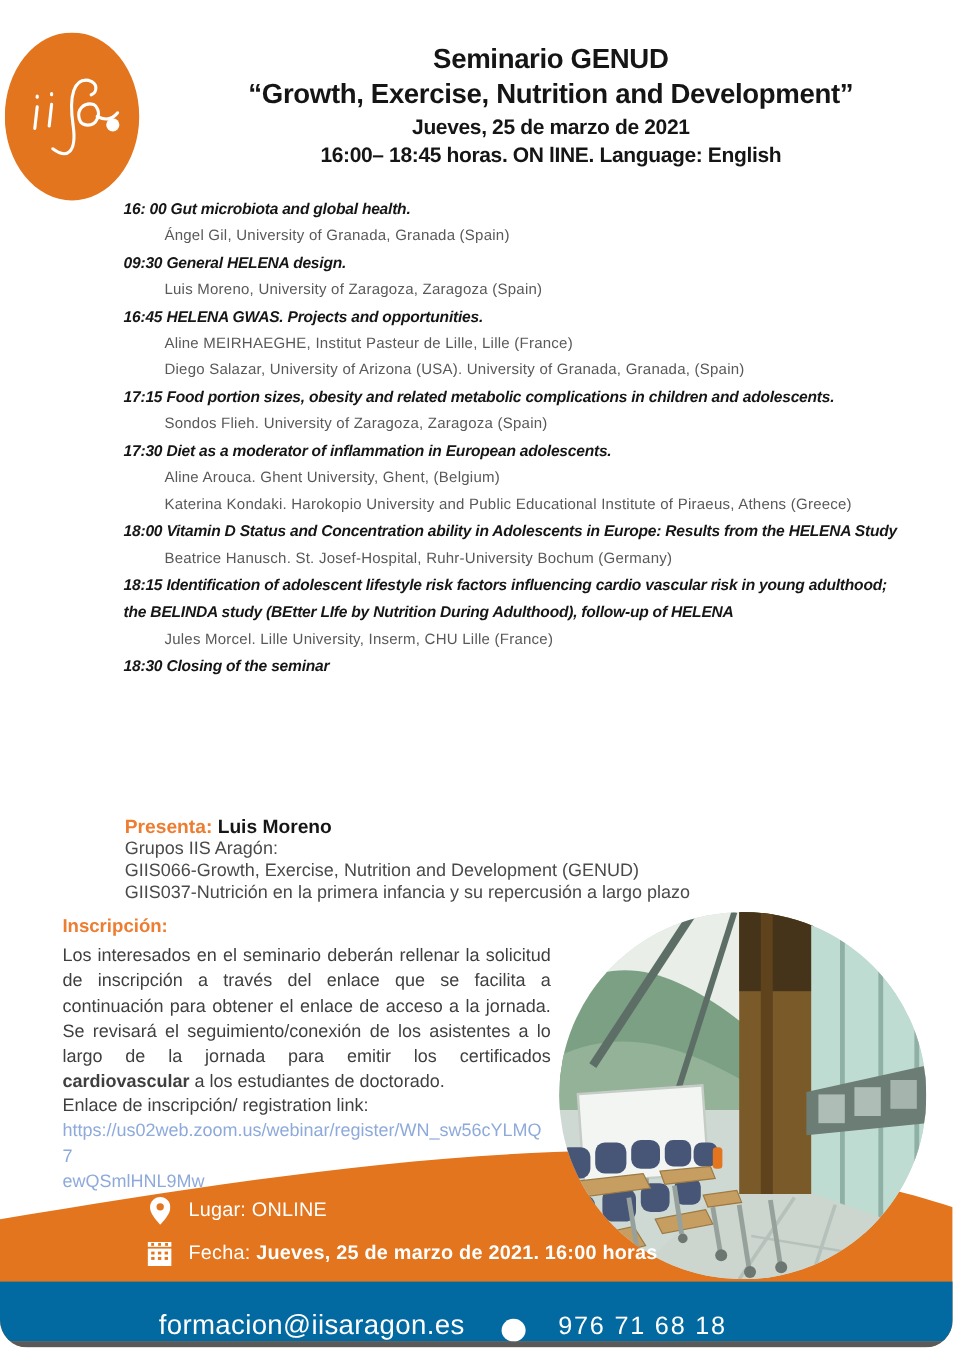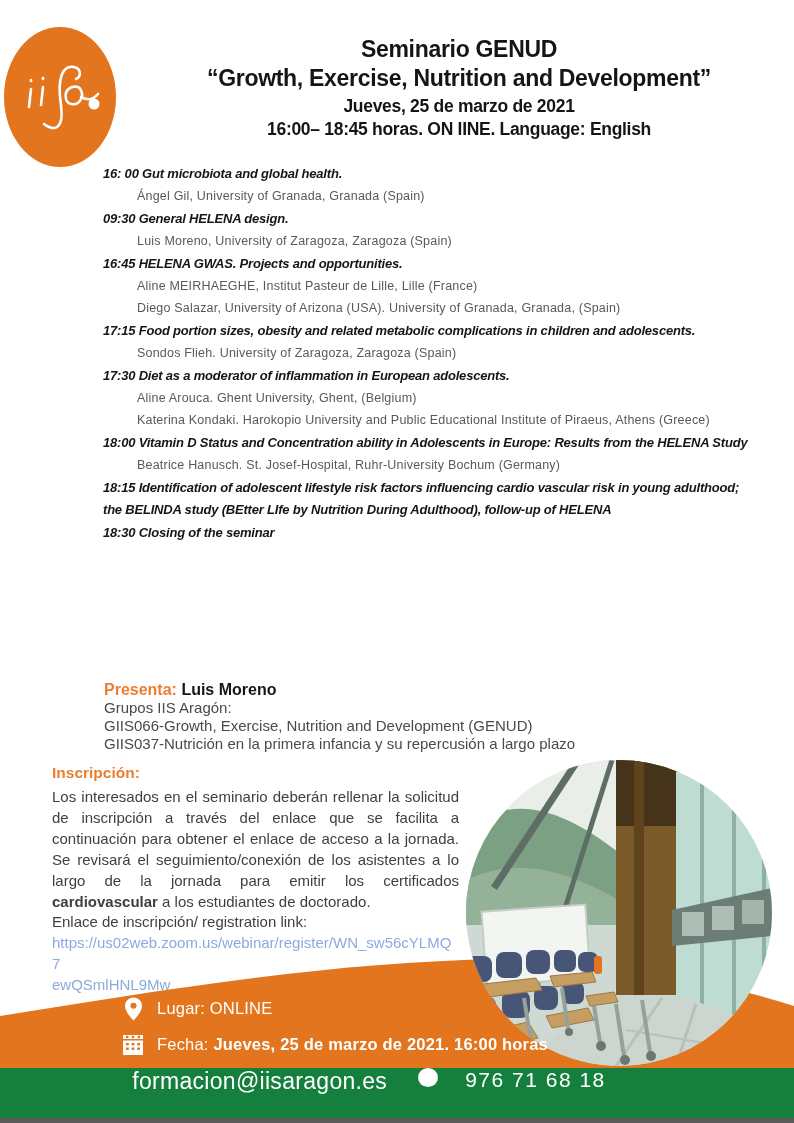--- a/index.html
+++ b/index.html
@@ -1,17 +1,17 @@
 <!DOCTYPE html>
 <html><head>
 <meta charset="utf-8">
 <style>
   html,body{margin:0;padding:0;background:#fff;}
   .page{position:relative;width:794px;height:1123px;background:#ffffff;overflow:hidden;
-        font-family:"Liberation Sans",sans-serif;}
+        font-family:"Liberation Sans",sans-serif;border-radius:23px;}
 
   
   .logo{position:absolute;left:4px;top:27px;width:113px;height:141px;z-index:2;}
 
   
   .header{position:absolute;left:128px;top:36px;width:662px;text-align:center;color:#151515;}
   .title{font-size:23px;font-weight:700;letter-spacing:-0.3px;line-height:27px;}
   .subtitle{font-size:23px;font-weight:700;letter-spacing:-0.3px;line-height:27px;margin-top:2px;}
   .date-line{font-size:17.5px;font-weight:700;letter-spacing:-0.3px;line-height:21px;margin-top:4px;}
   .info-line{font-size:17.5px;font-weight:700;letter-spacing:-0.3px;line-height:21px;margin-top:2px;}
@@ -45,22 +45,22 @@
   .wave{position:absolute;left:0;top:940px;width:794px;height:183px;z-index:1;}
 
   
   .event-info{position:absolute;left:122px;top:995px;z-index:4;color:#ffffff;}
   .ev-row{display:flex;align-items:center;height:27px;margin-bottom:9px;}
   .ev-icon{width:22px;display:flex;justify-content:center;margin-right:13px;}
   .ev-text{font-size:16.5px;letter-spacing:0.2px;}
   .ev-bold{font-weight:700;}
 
   
-  .footer{position:absolute;left:0;top:1068px;width:794px;height:50px;background:#15803d;z-index:5;
-          display:flex;align-items:flex-start;justify-content:center;box-sizing:border-box;padding-right:56px;color:#fff;}
+  .footer{position:absolute;left:0;top:1068px;width:794px;height:50px;background:#0369a1;z-index:5;
+          display:flex;align-items:flex-end;justify-content:center;box-sizing:border-box;padding-right:56px;color:#fff;}
   .footer-email{font-size:23px;letter-spacing:0.3px;}
   .footer-dot{width:20px;height:19px;border-radius:50%;background:#ffffff;margin:0 27px 0 31px;}
   .footer-phone{font-size:21px;letter-spacing:1.5px;}
   .footer-strip{position:absolute;left:0;top:1118px;width:794px;height:5px;background:#5a5a5a;z-index:5;}
 </style>
 </head>
 <body>
 
 <div class="page">
 
@@ -96,20 +96,21 @@
       <div class="sch-speaker">Aline MEIRHAEGHE, Institut Pasteur de Lille, Lille (France)</div>
       <div class="sch-speaker">Diego Salazar, University of Arizona (USA). University of Granada, Granada, (Spain)</div>
       <div class="sch-title"><span>17:15</span> <span>Food portion sizes, obesity and related metabolic complications in children and adolescents.</span></div>
       <div class="sch-speaker">Sondos Flieh. University of Zaragoza, Zaragoza (Spain)</div>
       <div class="sch-title"><span>17:30</span> <span>Diet as a moderator of inflammation in European adolescents.</span></div>
       <div class="sch-speaker">Aline Arouca. Ghent University, Ghent, (Belgium)</div>
       <div class="sch-speaker">Katerina Kondaki. Harokopio University and Public Educational Institute of Piraeus, Athens (Greece)</div>
       <div class="sch-title"><span>18:00</span> <span>Vitamin D Status and Concentration ability in Adolescents in Europe: Results from the HELENA Study</span></div>
       <div class="sch-speaker">Beatrice Hanusch. St. Josef-Hospital, Ruhr-University Bochum (Germany)</div>
       <div class="sch-title"><span>18:15</span> <span>Identification of adolescent lifestyle risk factors influencing cardio vascular risk in young adulthood; the BELINDA study (BEtter LIfe by Nutrition During Adulthood), follow-up of HELENA</span></div>
+      <div class="sch-speaker">Jules Morcel. Lille University, Inserm, CHU Lille (France)</div>
       <div class="sch-title"><span>18:30</span> <span>Closing of the seminar</span></div>
     </div>
 
   <div class="presenter">
     <div class="presenter-line">
       <span class="plabel">Presenta:</span>
       <span class="pname">Luis Moreno</span>
     </div>
     <div class="groups-heading">Grupos IIS Aragón:</div>
     <div id="groups">

